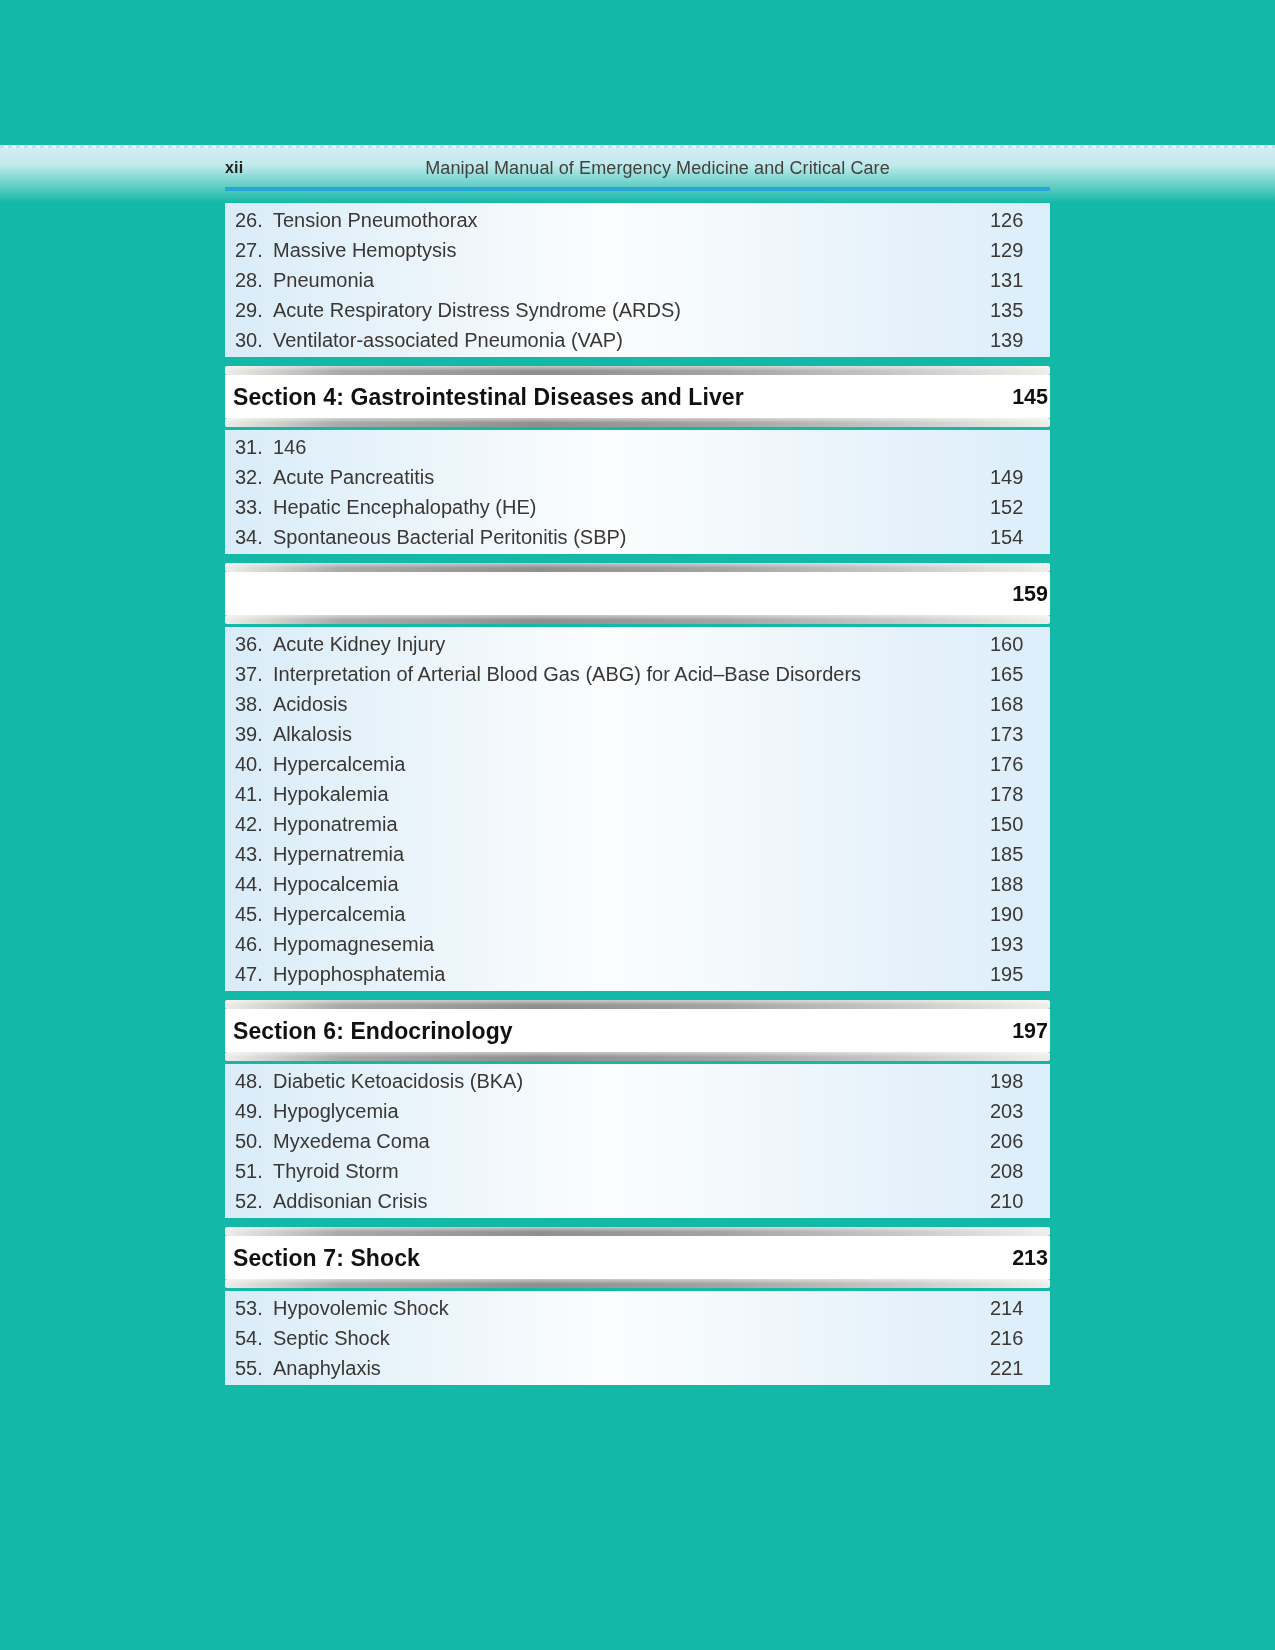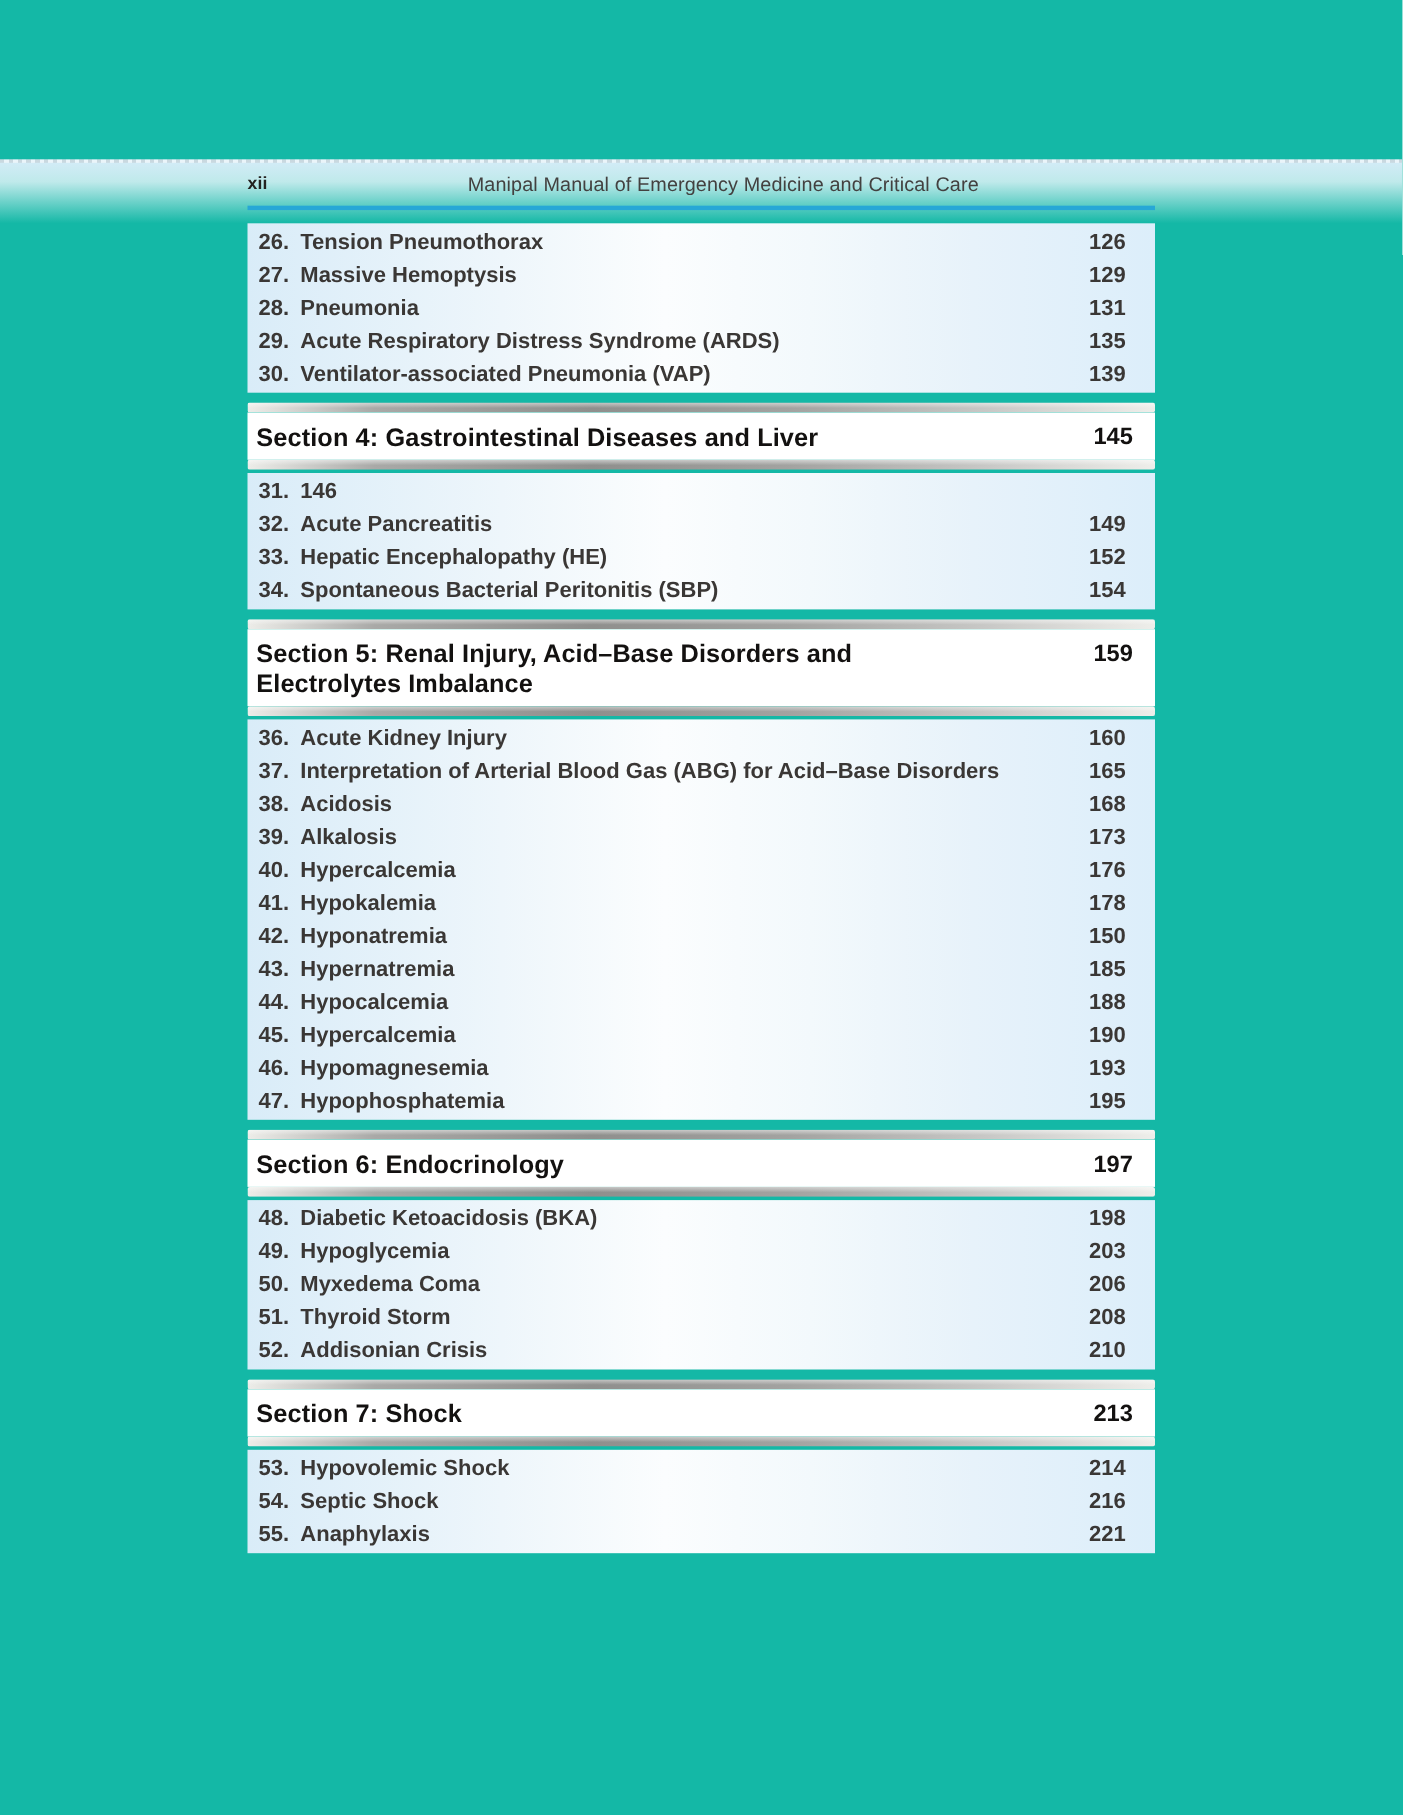--- a/index.html
+++ b/index.html
@@ -32,21 +32,21 @@
   
   .toc{margin-top:12px;}
   .toc-block{
     padding:2px 0;
     background:linear-gradient(to right,
       var(--tintL,#d9ecf8) 0%, #eef6fb 28%, #fbfdfe 46%, #f3f9fc 62%,
       #e7f2fa 80%, var(--tintR,#dceefa) 100%);
   }
   .row{
     display:flex;align-items:center;height:30px;
-    padding:0 8px 0 10px;font-size:20px;color:var(--entryText,#3a3735);font-weight:bold;
+    padding:0 8px 0 10px;font-size:20px;color:var(--entryText,#3a3735);
   }
   .row .no{width:38px;flex:none;}
   .row .title{flex:1;white-space:nowrap;overflow:hidden;}
   .row .pg{flex:none;min-width:52px;text-align:left;}
   
   .section-group{margin:9px 0 3px;}
   .shadow-bar{
     height:9px;
     background-image:
       linear-gradient(to bottom,rgba(255,255,255,.5),rgba(255,255,255,0) 55%),
@@ -56,21 +56,21 @@
   .section-line{
     display:flex;align-items:flex-start;
     padding:9px 2px 7px 8px;background:#ffffff;
   }
   .section-label{
     flex:1;max-width:640px;
     font-weight:bold;font-size:23px;line-height:27px;color:var(--secText,#131110);
     letter-spacing:.1px;
   }
   .section-page{
-    flex:none;margin-left:auto;min-width:54px;text-align:left;
+    flex:none;margin-left:auto;min-width:54px;text-align:right;
     font-weight:bold;font-size:21.5px;line-height:27px;color:var(--secText,#131110);
   }
 </style>
 </head>
 <body>
 
 <div class="page-canvas">
   <div class="top-band"></div>
 
   <div class="content">
@@ -133,21 +133,20 @@
   </div>
           <div class="row">
     <span class="no">34.</span>
     <span class="title">Spontaneous Bacterial Peritonitis (SBP)</span>
     <span class="pg">154</span>
   </div>
         </div>
         <div class="section-group">
     <div class="shadow-bar"></div>
     <div class="section-line">
-      <span class="section-label">Section 5: Renal Injury, Acid–Base Disorders and Electrolytes Imbalance</span>
       <span class="section-page">159</span>
     </div>
     <div class="shadow-bar"></div>
   </div>
         <div class="toc-block">
           <div class="row">
     <span class="no">36.</span>
     <span class="title">Acute Kidney Injury</span>
     <span class="pg">160</span>
   </div>

